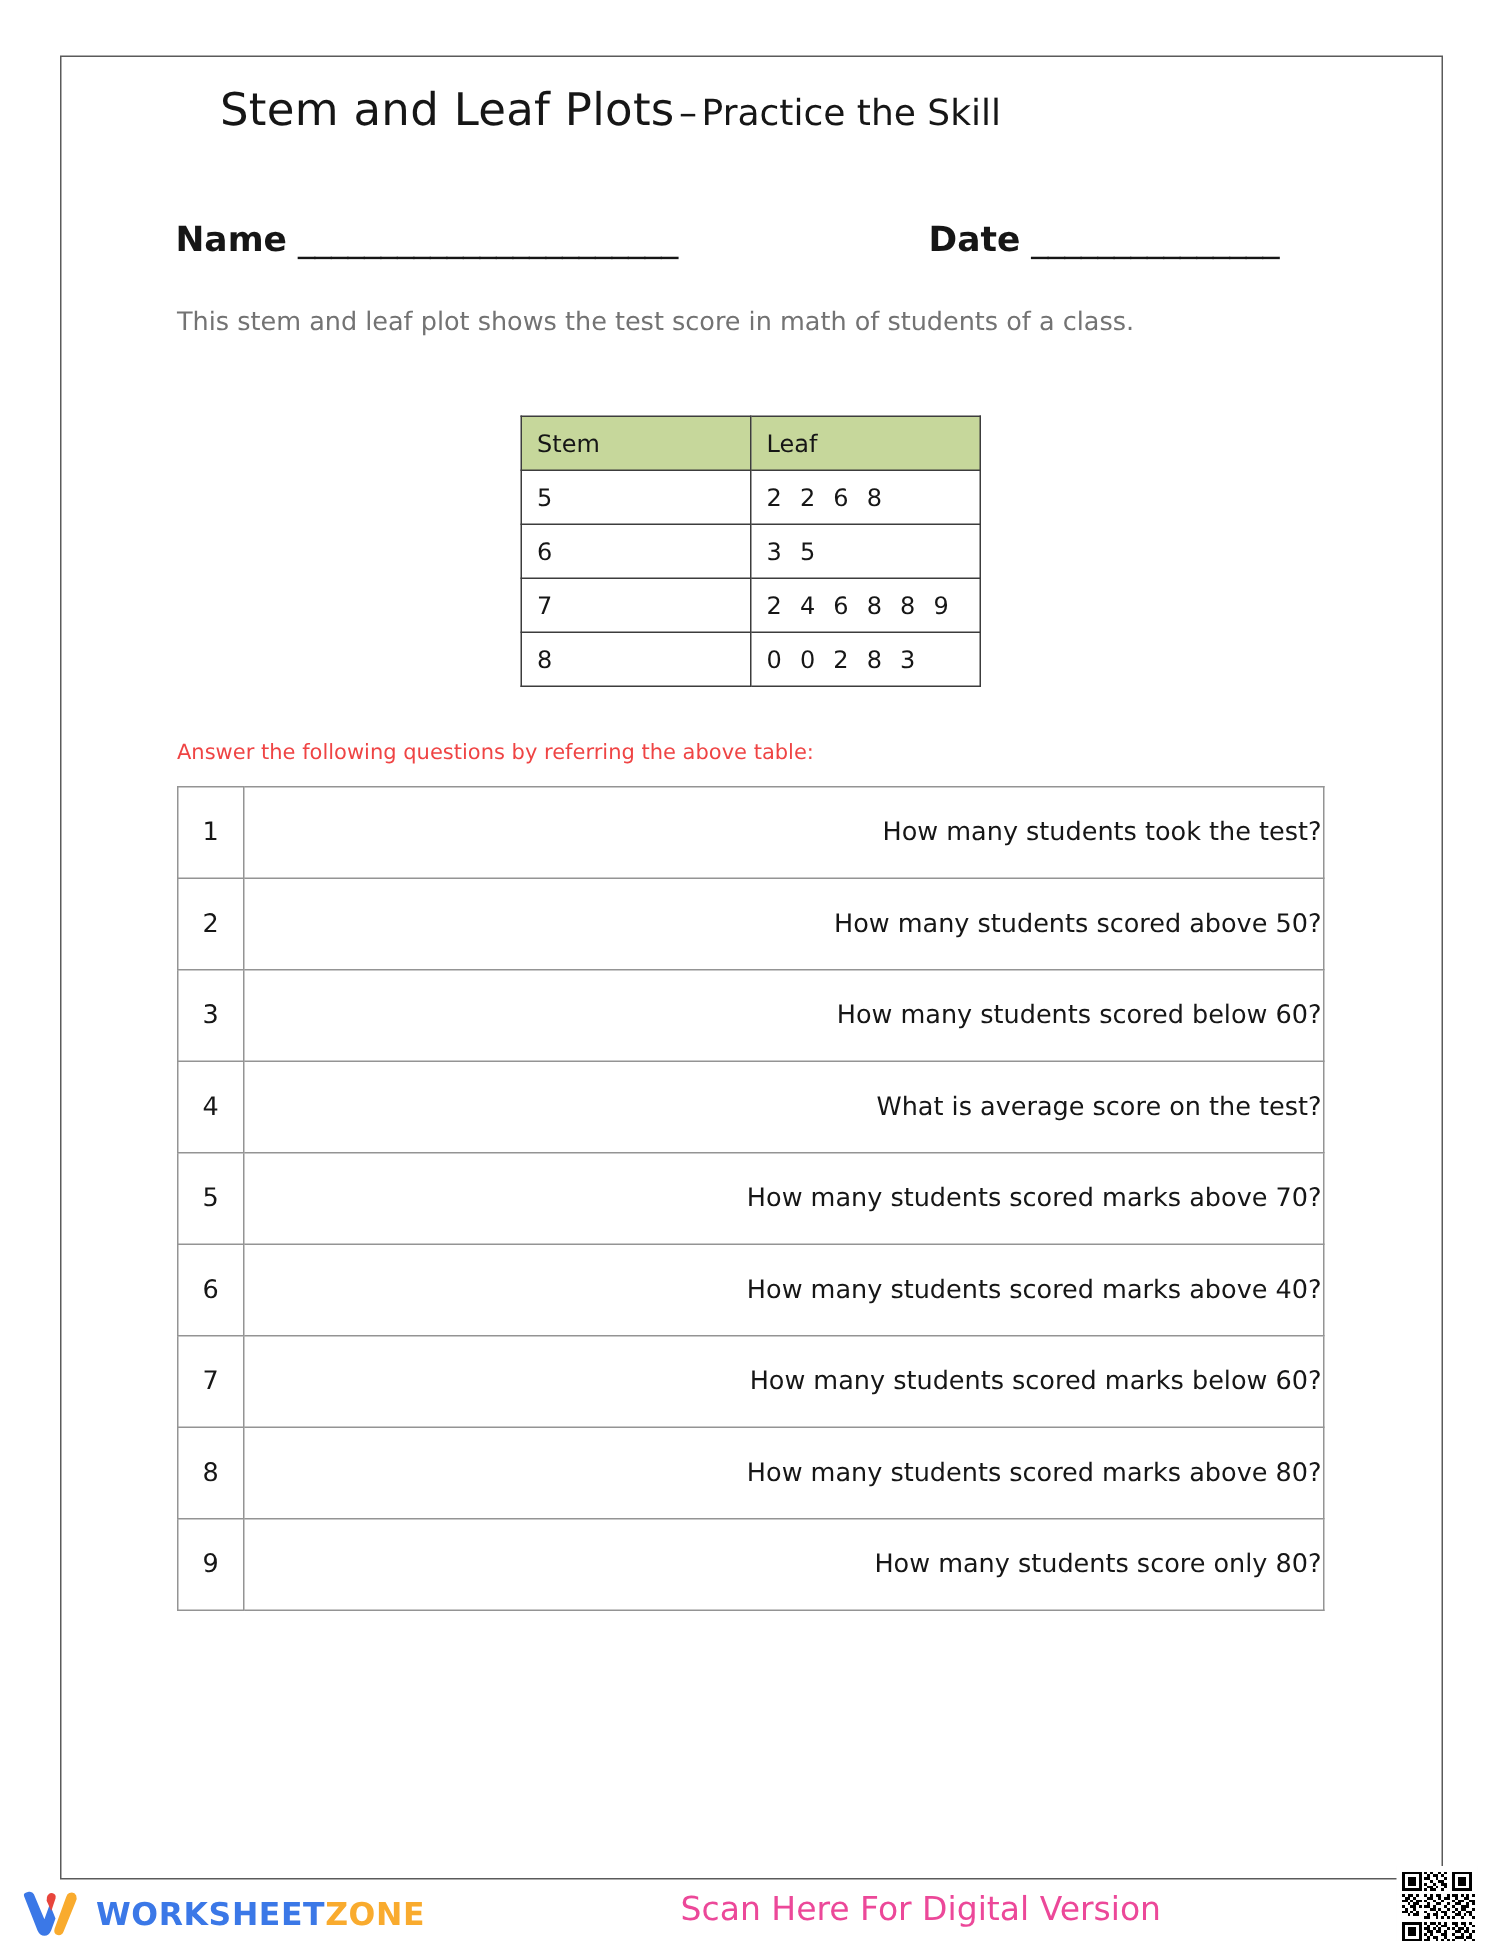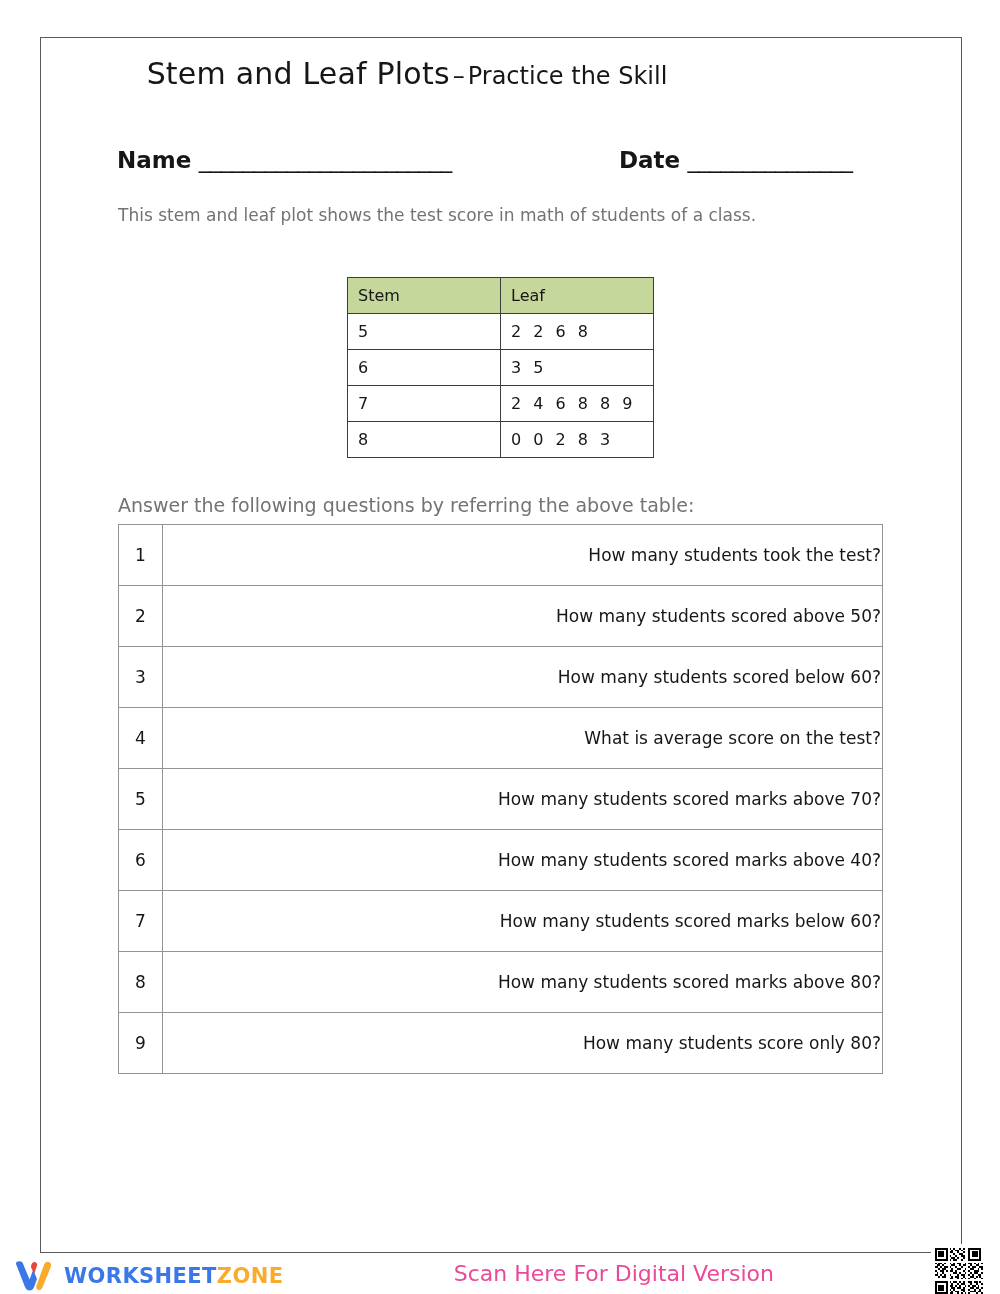--- a/index.html
+++ b/index.html
@@ -114,22 +114,22 @@
   }
   #stemleaf-table col.c-stem { width: 153px; }
   #stemleaf-table col.c-leaf { width: 153px; }
   .leaf-cell { letter-spacing: 3.5px; }
 
   
   #answer-instruction {
     position: absolute;
     left: 118px;
     top: 494px;
-    font-size: 19px;
-    color: #737373;
+    font-size: 14px;
+    color: #ef4444;
     white-space: nowrap;
   }
 
   
   #questions-table {
     position: absolute;
     left: 118px;
     top: 524px;
     width: 764px;
     border-collapse: collapse;

